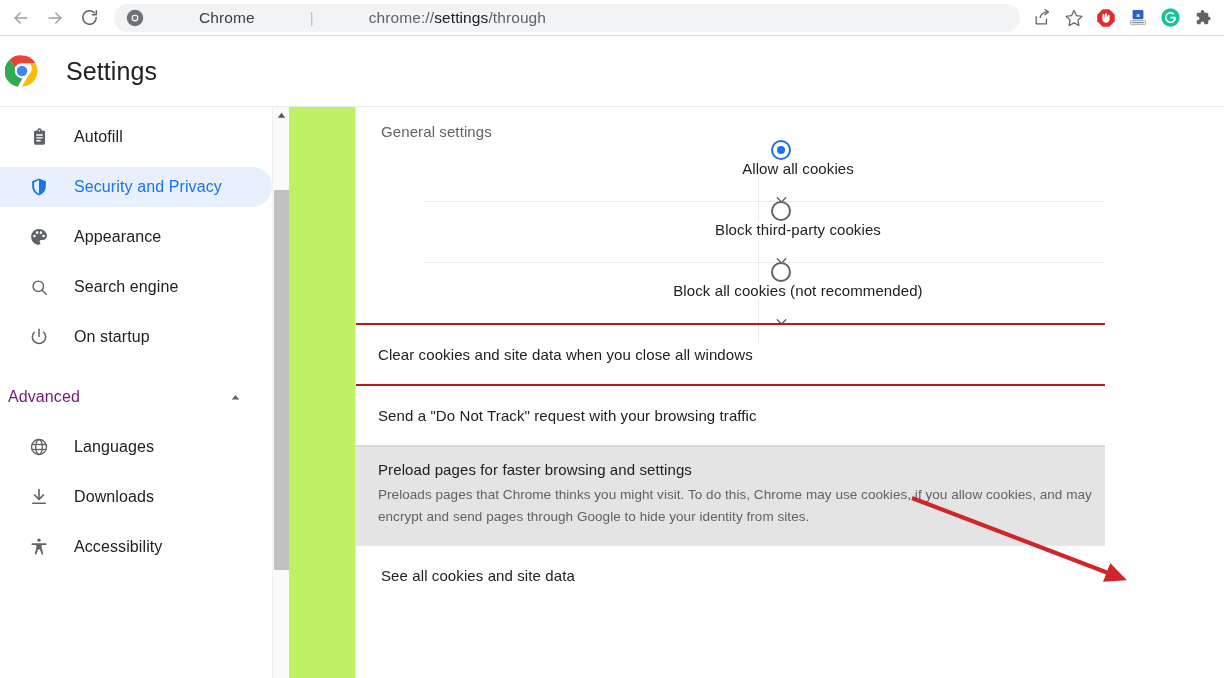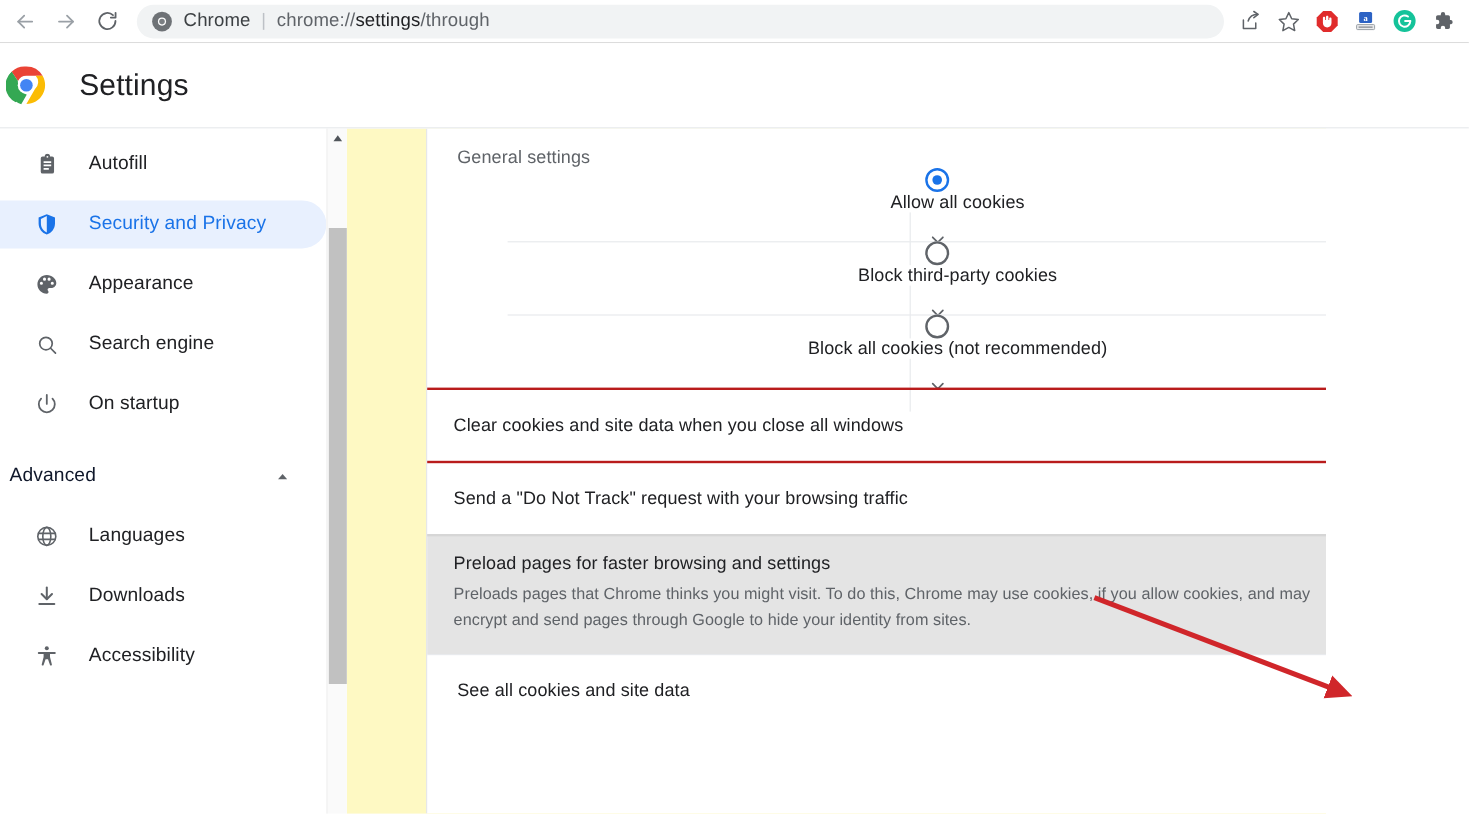--- a/index.html
+++ b/index.html
@@ -29,20 +29,21 @@
   .nav-btn.back { margin-left: 4px; }
   .nav-btn.reload { color: #5f6368; }
   .omnibox {
     flex: 1 1 auto;
     height: 28px; margin-left: 8px; margin-right: 6px;
     background: #f1f3f4;
     border-radius: 14px;
     display: flex; align-items: center;
     padding: 0 12px;
     overflow: hidden;
+    gap: 46px;
   }
   .omni-chrome-icon { width: 18px; height: 18px; flex: none; margin-right: 9px; }
   .omni-label {
     font-size: 15.5px; color: #3c4043; white-space: nowrap;
     letter-spacing: .1px;
   }
   .omni-sep {
     color: #bdc1c6; font-size: 15px; margin: 0 9px; font-weight: 300;
   }
   .omni-url {
@@ -110,21 +111,21 @@
   .nav-item.active { background: #e8f0fe; }
   .nav-item.active .ni-icon { color: #1a73e8; }
   .nav-item.active .ni-label { color: #1a73e8; font-weight: 500; }
 
   .nav-section {
     display: flex; align-items: center; justify-content: space-between;
     height: 40px; padding-left: 8px; padding-right: 30px;
     margin-top: 20px; margin-bottom: 6px;
     cursor: pointer;
   }
-  .nav-section .sec-label { font-size: 16px; color: #0f172a; letter-spacing: .1px; }
+  .nav-section .sec-label { font-size: 16px; color: #701a75; letter-spacing: .1px; }
   .nav-section .sec-caret { color: #5f6368; display: flex; }
 
   
   .sb-scrollbar {
     position: absolute; top: 107px; left: 272px;
     width: 17px; height: 571px;
     background: #fafafa;
     border-left: 1px solid #f0f0f0;
     z-index: 4;
   }
@@ -138,21 +139,21 @@
     position: absolute; top: 83px; left: 1px;
     width: 15px; height: 380px;
     background: #c1c1c1;
     border-radius: 0;
   }
 
   
   .content-bg {
     position: absolute; top: 107px; left: 289px;
     width: 816px; height: 571px;
-    background: #fef9c3;
+    background: #bef264;
     overflow: hidden;
   }
   .card {
     position: absolute; top: 0; left: 66px;
     width: 852px; min-height: 571px;
     background: #ffffff;
     border-left: 1px solid #e6e7e8;
     border-right: 1px solid #e6e7e8;
   }
   .sec-title {

